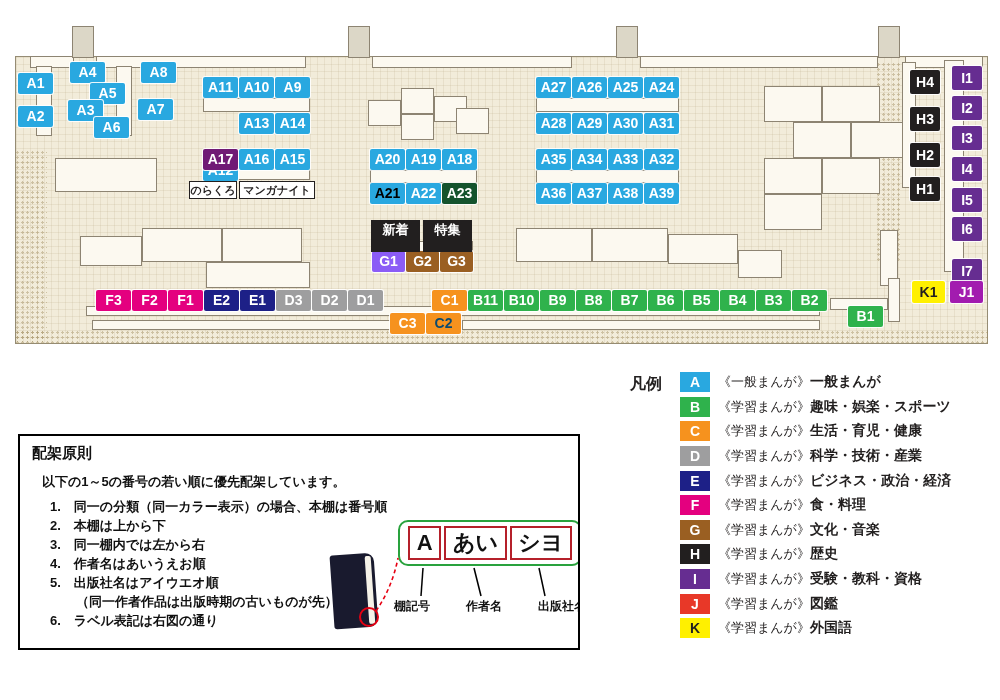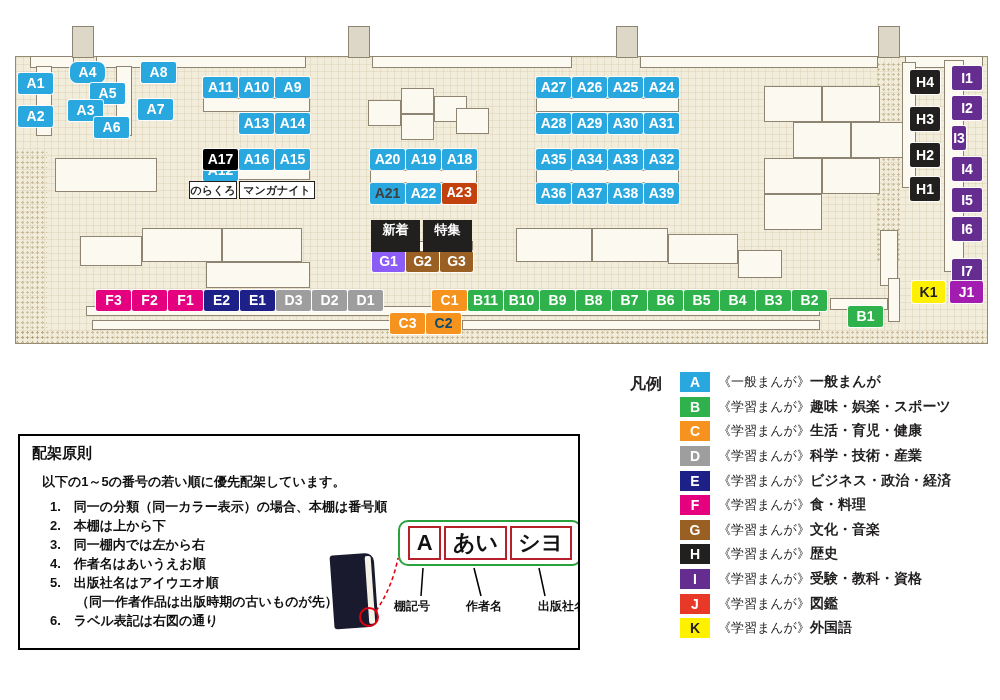--- a/index.html
+++ b/index.html
@@ -101,42 +101,42 @@
     <div class="shelf" style="left: 86px; top: 306px; width: 734px; height: 10px;"></div>
     <div class="shelf" style="left: 92px; top: 320px; width: 368px; height: 10px;"></div>
     <div class="shelf" style="left: 462px; top: 320px; width: 358px; height: 10px;"></div>
     <div class="shelf" style="left: 830px; top: 298px; width: 58px; height: 12px;"></div>
     <div class="shelf" style="left: 888px; top: 278px; width: 12px; height: 44px;"></div>
     <div class="pillar" style="left: 72px; top: 26px; width: 22px; height: 32px;"></div>
     <div class="pillar" style="left: 348px; top: 26px; width: 22px; height: 32px;"></div>
     <div class="pillar" style="left: 616px; top: 26px; width: 22px; height: 32px;"></div>
     <div class="pillar" style="left: 878px; top: 26px; width: 22px; height: 32px;"></div>
     <div class="maplabel" style="background: rgb(41, 168, 224); color: rgb(255, 255, 255); left: 18px; top: 73px;">A1</div>
-    <div class="maplabel" style="background: rgb(41, 168, 224); color: rgb(255, 255, 255); left: 70px; top: 62px; border-radius: 7px;">A4</div>
+    <div class="maplabel" style="background: rgb(41, 168, 224); color: rgb(255, 255, 255); left: 70px; top: 62px;">A4</div>
     <div class="maplabel" style="background: rgb(41, 168, 224); color: rgb(255, 255, 255); left: 141px; top: 62px;">A8</div>
     <div class="maplabel" style="background: rgb(41, 168, 224); color: rgb(255, 255, 255); left: 90px; top: 83px;">A5</div>
     <div class="maplabel" style="background: rgb(41, 168, 224); color: rgb(255, 255, 255); left: 18px; top: 106px;">A2</div>
     <div class="maplabel" style="background: rgb(41, 168, 224); color: rgb(255, 255, 255); left: 68px; top: 100px;">A3</div>
     <div class="maplabel" style="background: rgb(41, 168, 224); color: rgb(255, 255, 255); left: 138px; top: 99px;">A7</div>
     <div class="maplabel" style="background: rgb(41, 168, 224); color: rgb(255, 255, 255); left: 94px; top: 117px;">A6</div>
     <div class="maplabel" style="background: rgb(41, 168, 224); color: rgb(255, 255, 255); left: 203px; top: 77px;">A11</div>
     <div class="maplabel" style="background: rgb(41, 168, 224); color: rgb(255, 255, 255); left: 239px; top: 77px;">A10</div>
     <div class="maplabel" style="background: rgb(41, 168, 224); color: rgb(255, 255, 255); left: 275px; top: 77px;">A9</div>
     <div class="maplabel" style="background: rgb(41, 168, 224); color: rgb(255, 255, 255); left: 203px; top: 113px; margin-top: 47px;">A12</div>
     <div class="maplabel" style="background: rgb(41, 168, 224); color: rgb(255, 255, 255); left: 239px; top: 113px;">A13</div>
     <div class="maplabel" style="background: rgb(41, 168, 224); color: rgb(255, 255, 255); left: 275px; top: 113px;">A14</div>
-    <div class="maplabel" style="background: #000000; color: rgb(255, 255, 255); left: 203px; top: 149px;">A17</div>
+    <div class="maplabel" style="background: #701a75; color: rgb(255, 255, 255); left: 203px; top: 149px;">A17</div>
     <div class="maplabel" style="background: rgb(41, 168, 224); color: rgb(255, 255, 255); left: 239px; top: 149px;">A16</div>
     <div class="maplabel" style="background: rgb(41, 168, 224); color: rgb(255, 255, 255); left: 275px; top: 149px;">A15</div>
     <div class="maplabel" style="background: rgb(41, 168, 224); color: rgb(255, 255, 255); left: 370px; top: 149px;">A20</div>
     <div class="maplabel" style="background: rgb(41, 168, 224); color: rgb(255, 255, 255); left: 406px; top: 149px;">A19</div>
     <div class="maplabel" style="background: rgb(41, 168, 224); color: rgb(255, 255, 255); left: 442px; top: 149px;">A18</div>
-    <div class="maplabel" style="background: rgb(41, 168, 224); color: #404040; left: 370px; top: 183px; text-align: center;">A21</div>
+    <div class="maplabel" style="background: rgb(41, 168, 224); color: #000000; left: 370px; top: 183px; text-align: center;">A21</div>
     <div class="maplabel" style="background: rgb(41, 168, 224); color: rgb(255, 255, 255); left: 406px; top: 183px;">A22</div>
-    <div class="maplabel" style="background: #c2410c; color: rgb(255, 255, 255); left: 442px; top: 183px; font-family: Liberation Mono, monospace;">A23</div>
+    <div class="maplabel" style="background: #14532d; color: rgb(255, 255, 255); left: 442px; top: 183px;">A23</div>
     <div class="maplabel" style="background: rgb(41, 168, 224); color: rgb(255, 255, 255); left: 536px; top: 77px;">A27</div>
     <div class="maplabel" style="background: rgb(41, 168, 224); color: rgb(255, 255, 255); left: 572px; top: 77px;">A26</div>
     <div class="maplabel" style="background: rgb(41, 168, 224); color: rgb(255, 255, 255); left: 608px; top: 77px;">A25</div>
     <div class="maplabel" style="background: rgb(41, 168, 224); color: rgb(255, 255, 255); left: 644px; top: 77px;">A24</div>
     <div class="maplabel" style="background: rgb(41, 168, 224); color: rgb(255, 255, 255); left: 536px; top: 113px;">A28</div>
     <div class="maplabel" style="background: rgb(41, 168, 224); color: rgb(255, 255, 255); left: 572px; top: 113px;">A29</div>
     <div class="maplabel" style="background: rgb(41, 168, 224); color: rgb(255, 255, 255); left: 608px; top: 113px;">A30</div>
     <div class="maplabel" style="background: rgb(41, 168, 224); color: rgb(255, 255, 255); left: 644px; top: 113px;">A31</div>
     <div class="maplabel" style="background: rgb(41, 168, 224); color: rgb(255, 255, 255); left: 536px; top: 149px;">A35</div>
     <div class="maplabel" style="background: rgb(41, 168, 224); color: rgb(255, 255, 255); left: 572px; top: 149px;">A34</div>
@@ -170,21 +170,21 @@
     <div class="maplabel" style="background: rgb(47, 178, 76); color: rgb(255, 255, 255); left: 792px; top: 290px;">B2</div>
     <div class="maplabel" style="background: rgb(47, 178, 76); color: rgb(255, 255, 255); left: 848px; top: 306px;">B1</div>
     <div class="maplabel" style="background: rgb(246, 146, 30); color: rgb(255, 255, 255); left: 390px; top: 313px;">C3</div>
     <div class="maplabel" style="background: rgb(246, 146, 30); color: #0c4a6e; left: 426px; top: 313px;">C2</div>
     <div class="maplabel" style="background: rgb(34, 31, 31); color: rgb(255, 255, 255); left: 910px; top: 70px; width: 30px; height: 24px; line-height: 24px;">H4</div>
     <div class="maplabel" style="background: rgb(34, 31, 31); color: rgb(255, 255, 255); left: 910px; top: 107px; width: 30px; height: 24px; line-height: 24px;">H3</div>
     <div class="maplabel" style="background: rgb(34, 31, 31); color: rgb(255, 255, 255); left: 910px; top: 143px; width: 30px; height: 24px; line-height: 24px;">H2</div>
     <div class="maplabel" style="background: rgb(34, 31, 31); color: rgb(255, 255, 255); left: 910px; top: 177px; width: 30px; height: 24px; line-height: 24px;">H1</div>
     <div class="maplabel" style="background: rgb(102, 45, 145); color: rgb(255, 255, 255); left: 952px; top: 66px; width: 30px; height: 24px; line-height: 24px;">I1</div>
     <div class="maplabel" style="background: rgb(102, 45, 145); color: rgb(255, 255, 255); left: 952px; top: 96px; width: 30px; height: 24px; line-height: 24px;">I2</div>
-    <div class="maplabel" style="background: rgb(102, 45, 145); color: rgb(255, 255, 255); left: 952px; top: 126px; width: 14px; height: 24px; line-height: 24px;">I3</div>
+    <div class="maplabel" style="background: rgb(102, 45, 145); color: rgb(255, 255, 255); left: 952px; top: 126px; width: 30px; height: 24px; line-height: 24px;">I3</div>
     <div class="maplabel" style="background: rgb(102, 45, 145); color: rgb(255, 255, 255); left: 952px; top: 157px; width: 30px; height: 24px; line-height: 24px;">I4</div>
     <div class="maplabel" style="background: rgb(102, 45, 145); color: rgb(255, 255, 255); left: 952px; top: 188px; width: 30px; height: 24px; line-height: 24px;">I5</div>
     <div class="maplabel" style="background: rgb(102, 45, 145); color: rgb(255, 255, 255); left: 952px; top: 217px; width: 30px; height: 24px; line-height: 24px;">I6</div>
     <div class="maplabel" style="background: rgb(102, 45, 145); color: rgb(255, 255, 255); left: 952px; top: 259px; width: 30px; height: 24px; line-height: 24px;">I7</div>
     <div class="maplabel" style="background: rgb(255, 240, 0); color: rgb(34, 31, 31); left: 912px; top: 281px; width: 33px; height: 22px; line-height: 22px;">K1</div>
     <div class="maplabel" style="background: #a21caf; color: rgb(255, 255, 255); left: 950px; top: 281px; width: 33px; height: 22px; line-height: 22px;">J1</div>
     <div class="sign sign-plain" style="left: 189px; top: 181px; width: 48px;">のらくろ</div>
     <div class="sign sign-plain" style="left: 239px; top: 181px; width: 76px;">マンガナイト</div>
     <div class="sign sign-dark" style="left: 371px; top: 220px; width: 49px;">新着</div>
     <div class="sign sign-dark" style="left: 423px; top: 220px; width: 49px;">特集</div>

